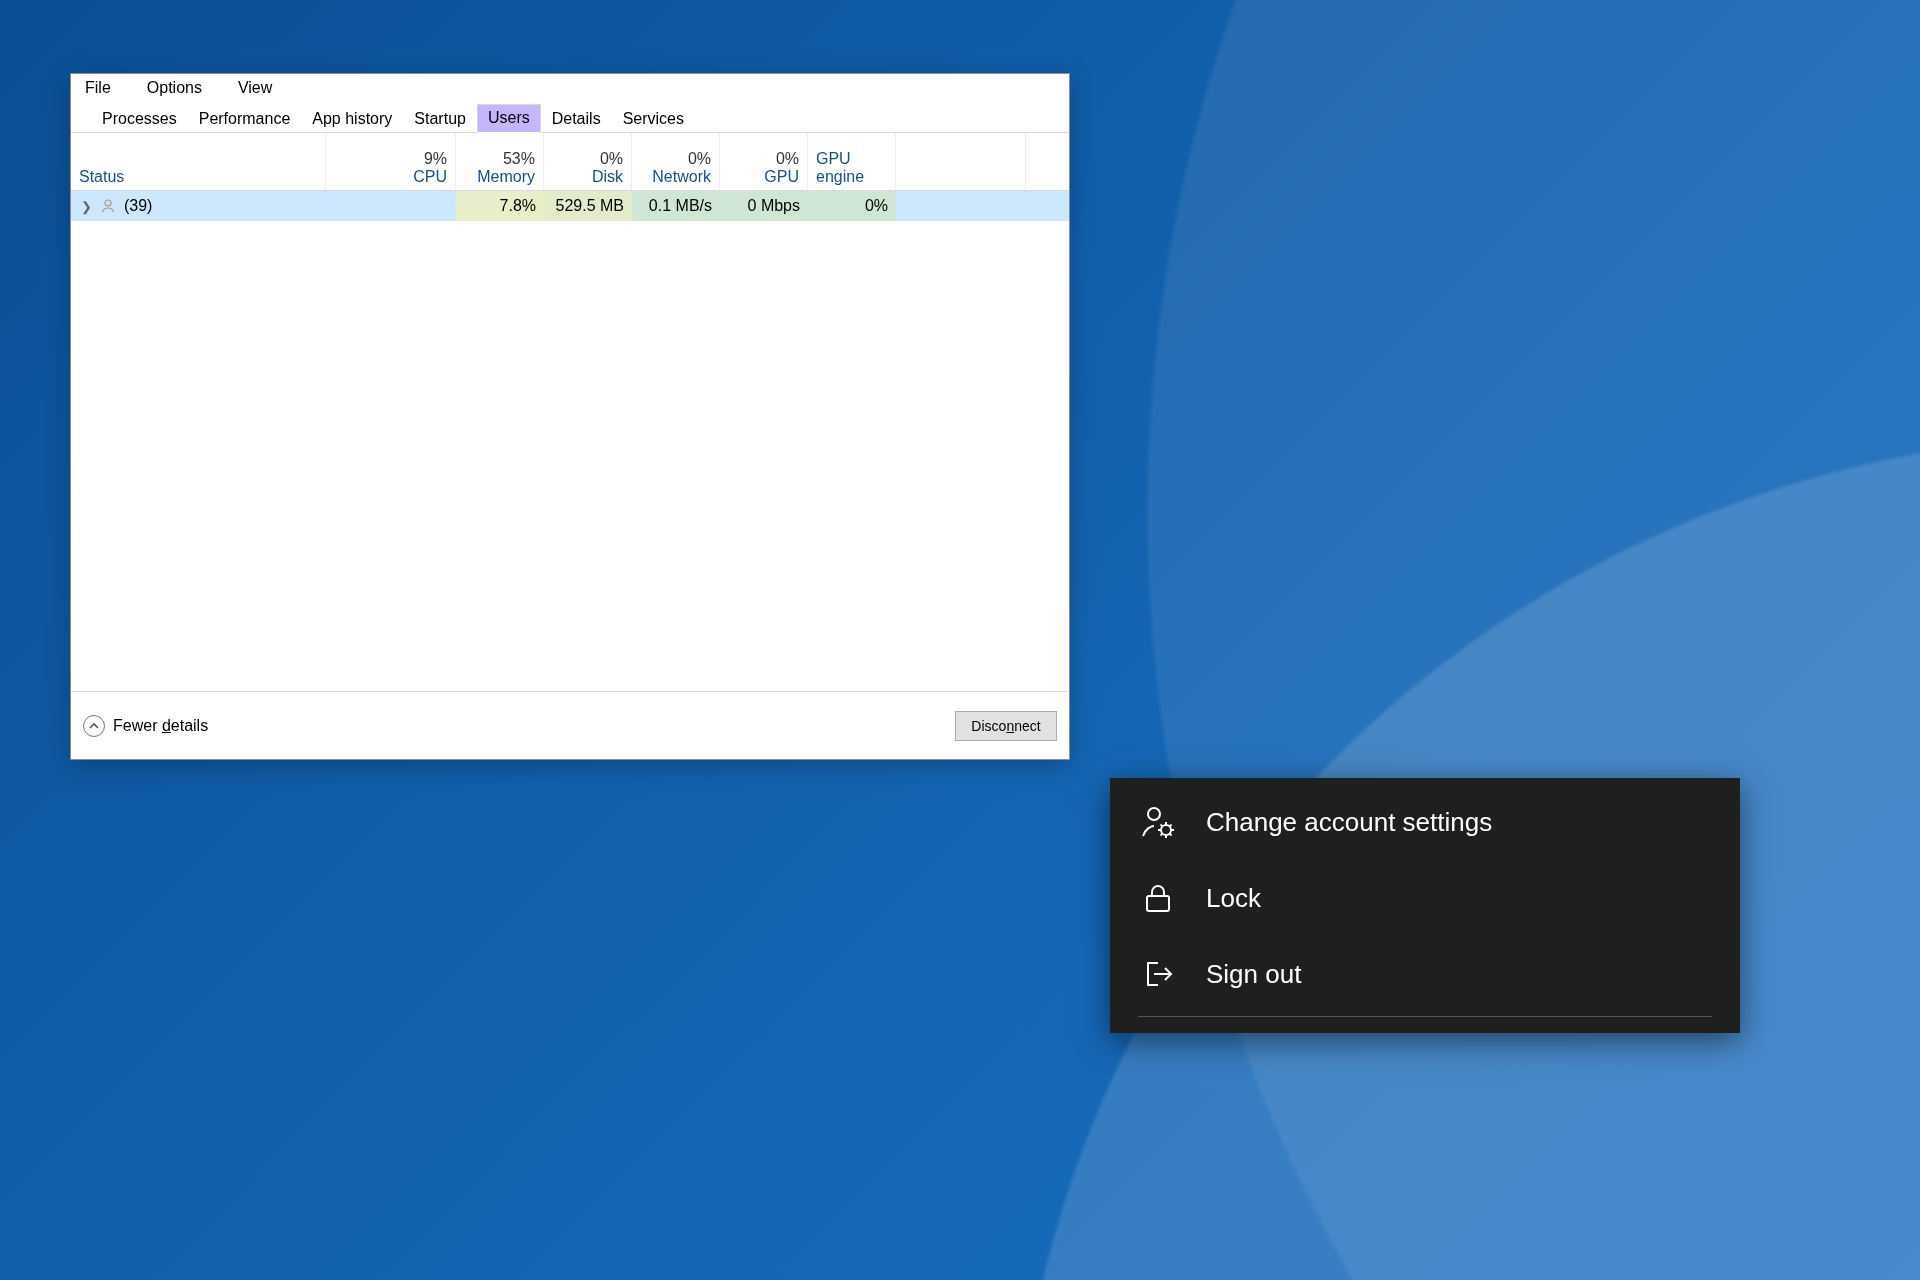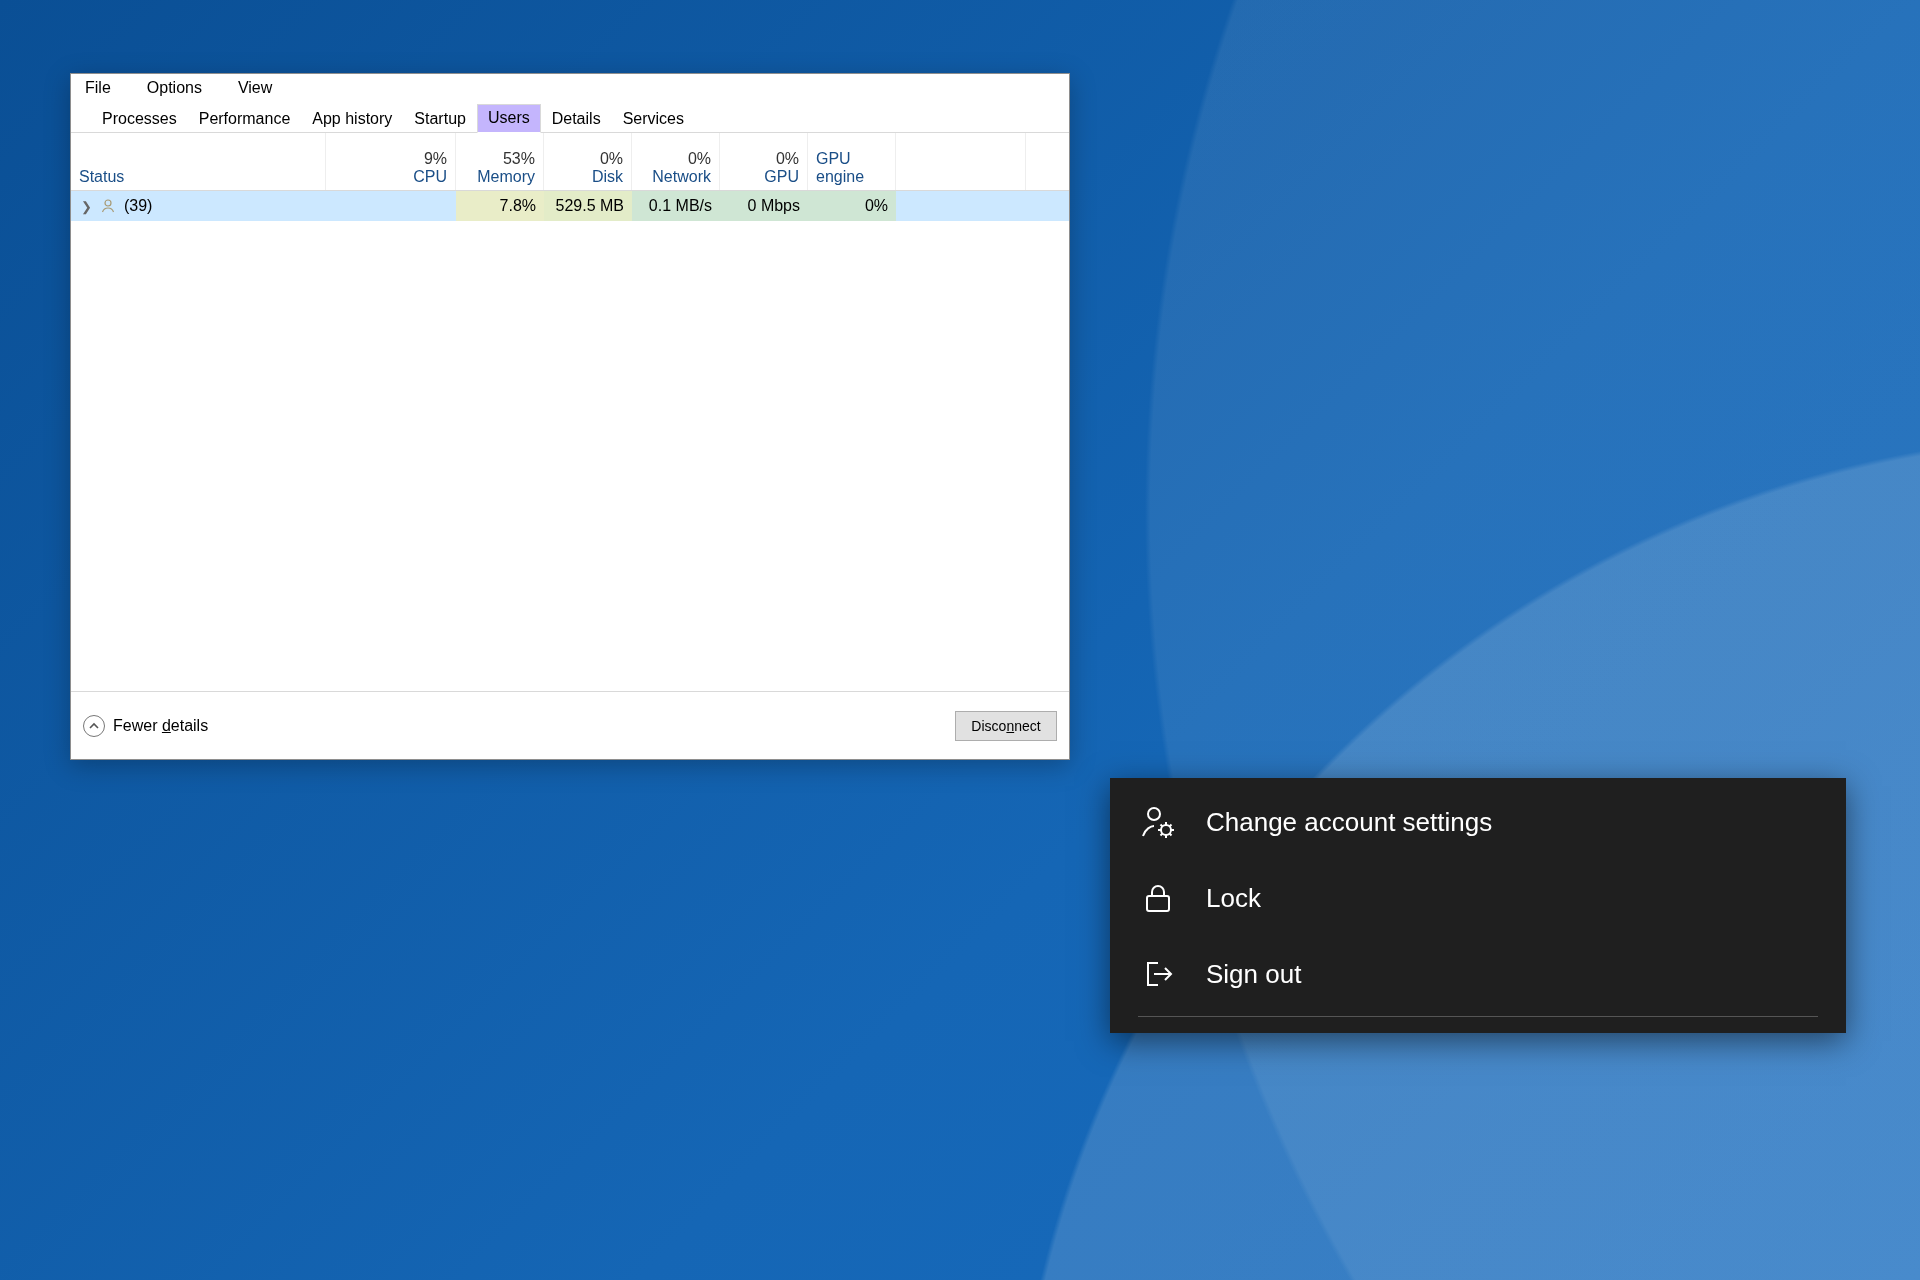--- a/index.html
+++ b/index.html
@@ -130,21 +130,21 @@
     min-width:102px; height:30px;
     border:1px solid #adadad; background:#e1e1e1;
     font: inherit; font-size:14px;
   }
   .tm-disconnect u{text-decoration:underline;}
 
   
   .start-menu {
     position:absolute;
     left: 1110px; top: 778px;
-    width: 736px;
+    width: 630px;
     background:#1f1f1f;
     color:#fff;
     padding: 6px 0 12px 0;
     font-size: 26px;
     box-shadow: 0 8px 30px rgba(0,0,0,.5);
   }
   .sm-item {
     display:flex; align-items:center;
     height: 76px;
     padding: 0 28px;

